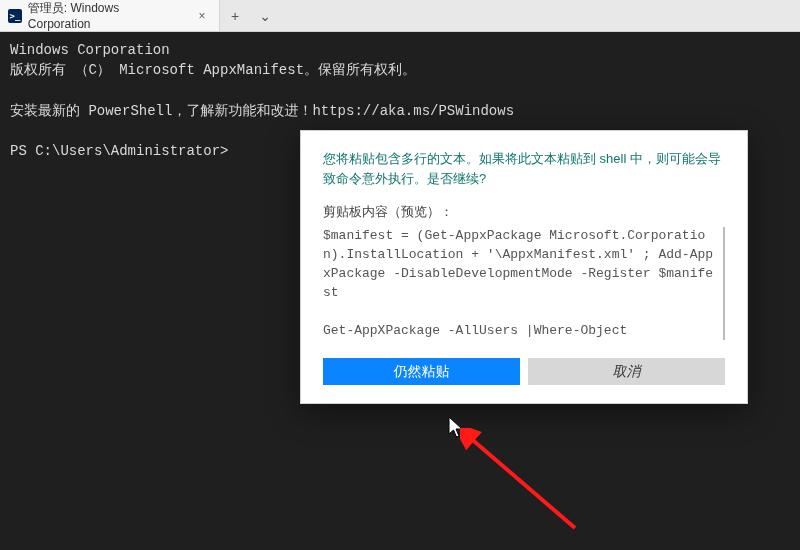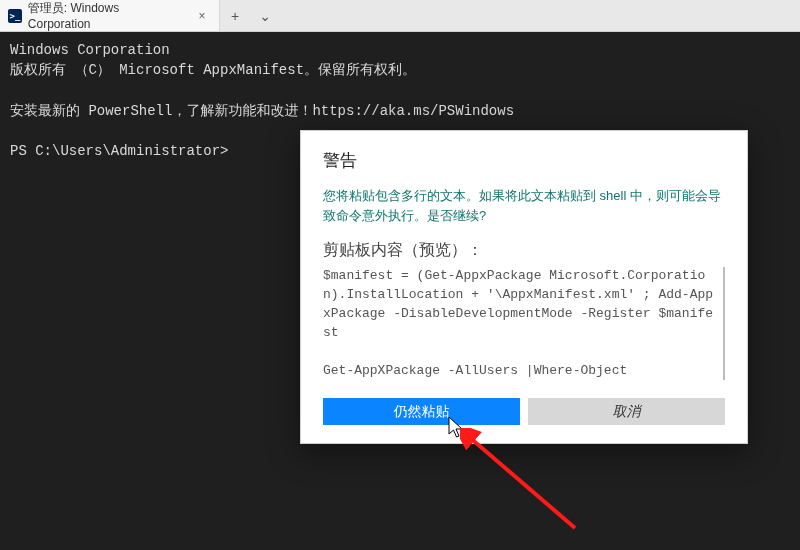--- a/index.html
+++ b/index.html
@@ -82,21 +82,21 @@
     color: #222;
     margin-bottom: 14px;
   }
   .dialog .msg {
     font-size: 13px;
     color: #0f766e;
     line-height: 1.55;
     margin-bottom: 14px;
   }
   .dialog .preview-label {
-    font-size: 16px;
+    font-size: 13px;
     color: #444;
     margin-bottom: 6px;
   }
   .dialog .preview {
     font-family: Consolas, "Courier New", monospace;
     font-size: 13px;
     color: #555;
     line-height: 1.45;
     white-space: pre-wrap;
     word-break: break-all;
@@ -155,21 +155,20 @@
 </div>
 
 <div class="terminal"><span>Windows Corporation</span>
 <span>版权所有 （C） Microsoft AppxManifest。保留所有权利。</span>
 
 <span>安装最新的 PowerShell，了解新功能和改进！https://aka.ms/PSWindows</span>
 
 <span>PS C:\Users\Administrator&gt;</span></div>
 
 <div class="dialog">
-  <h2>警告</h2>
   <div class="msg">您将粘贴包含多行的文本。如果将此文本粘贴到 shell 中，则可能会导致命令意外执行。是否继续?</div>
   <div class="preview-label">剪贴板内容（预览）：</div>
   <div class="preview">$manifest = (Get-AppxPackage Microsoft.Corporation).InstallLocation + '\AppxManifest.xml' ; Add-AppxPackage -DisableDevelopmentMode -Register $manifest
 
 Get-AppXPackage -AllUsers |Where-Object</div>
   <div class="buttons">
     <button class="btn-primary">仍然粘贴</button>
     <button class="btn-secondary">取消</button>
   </div>
 </div>

